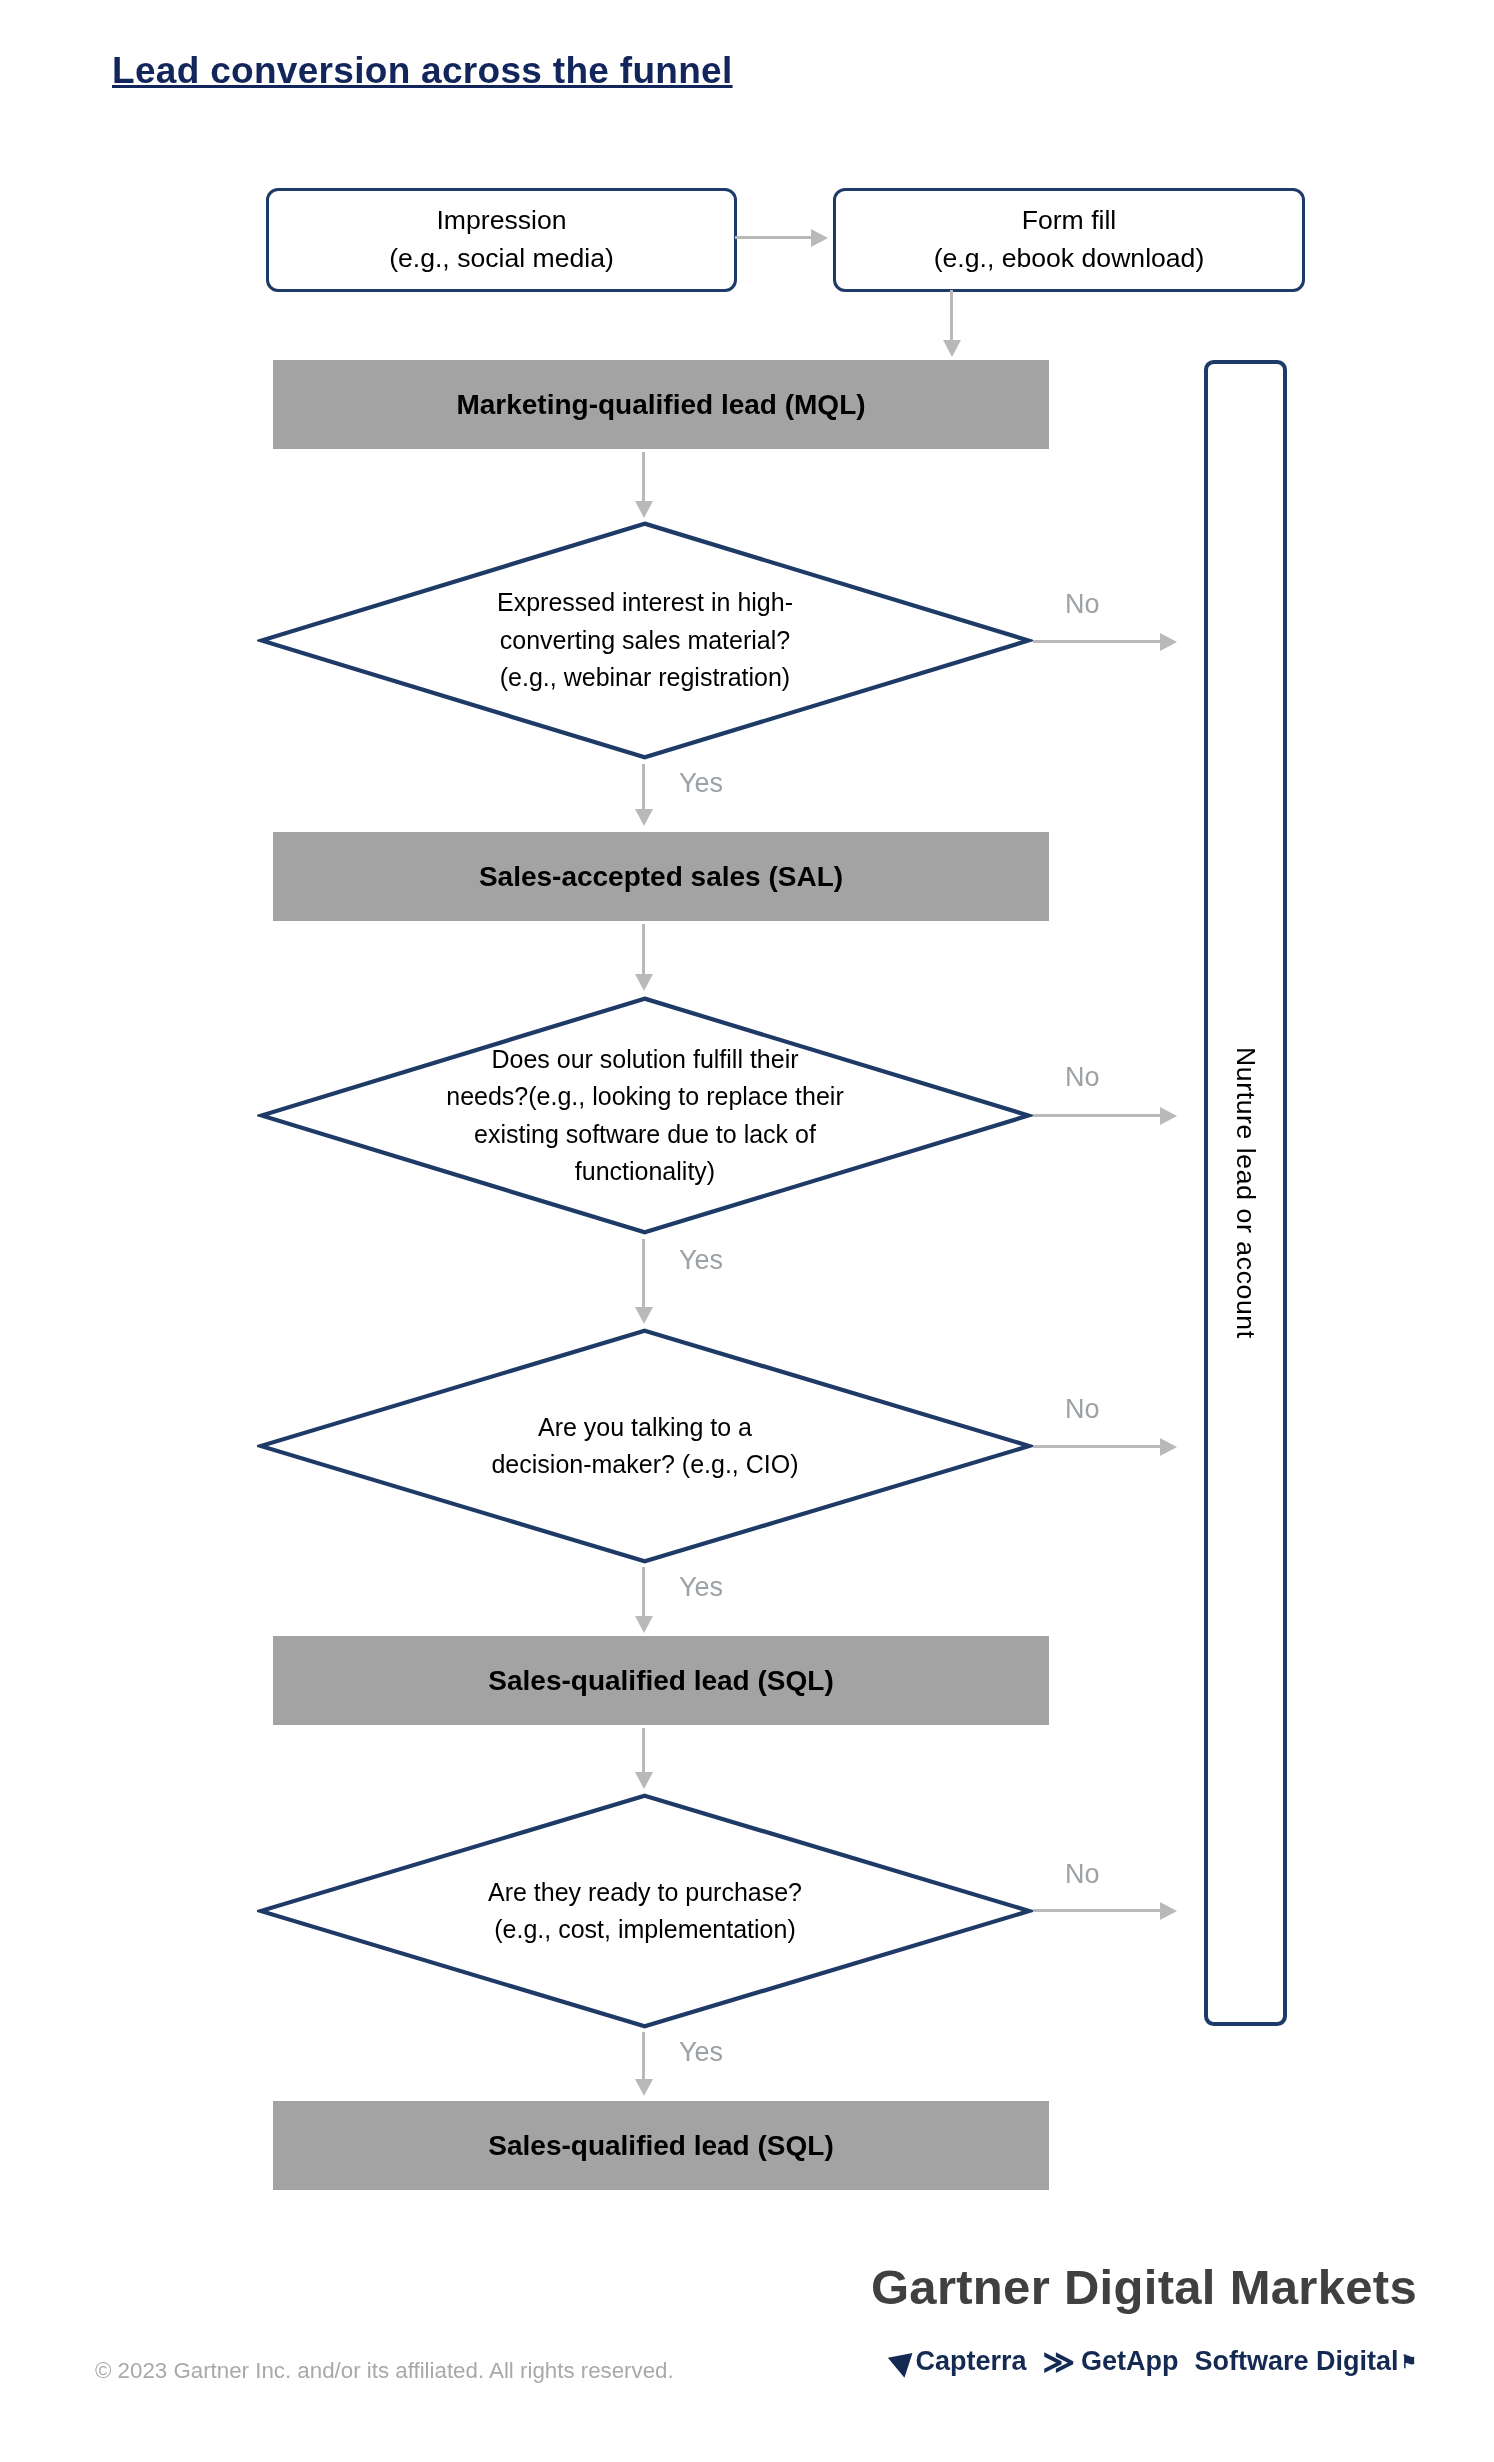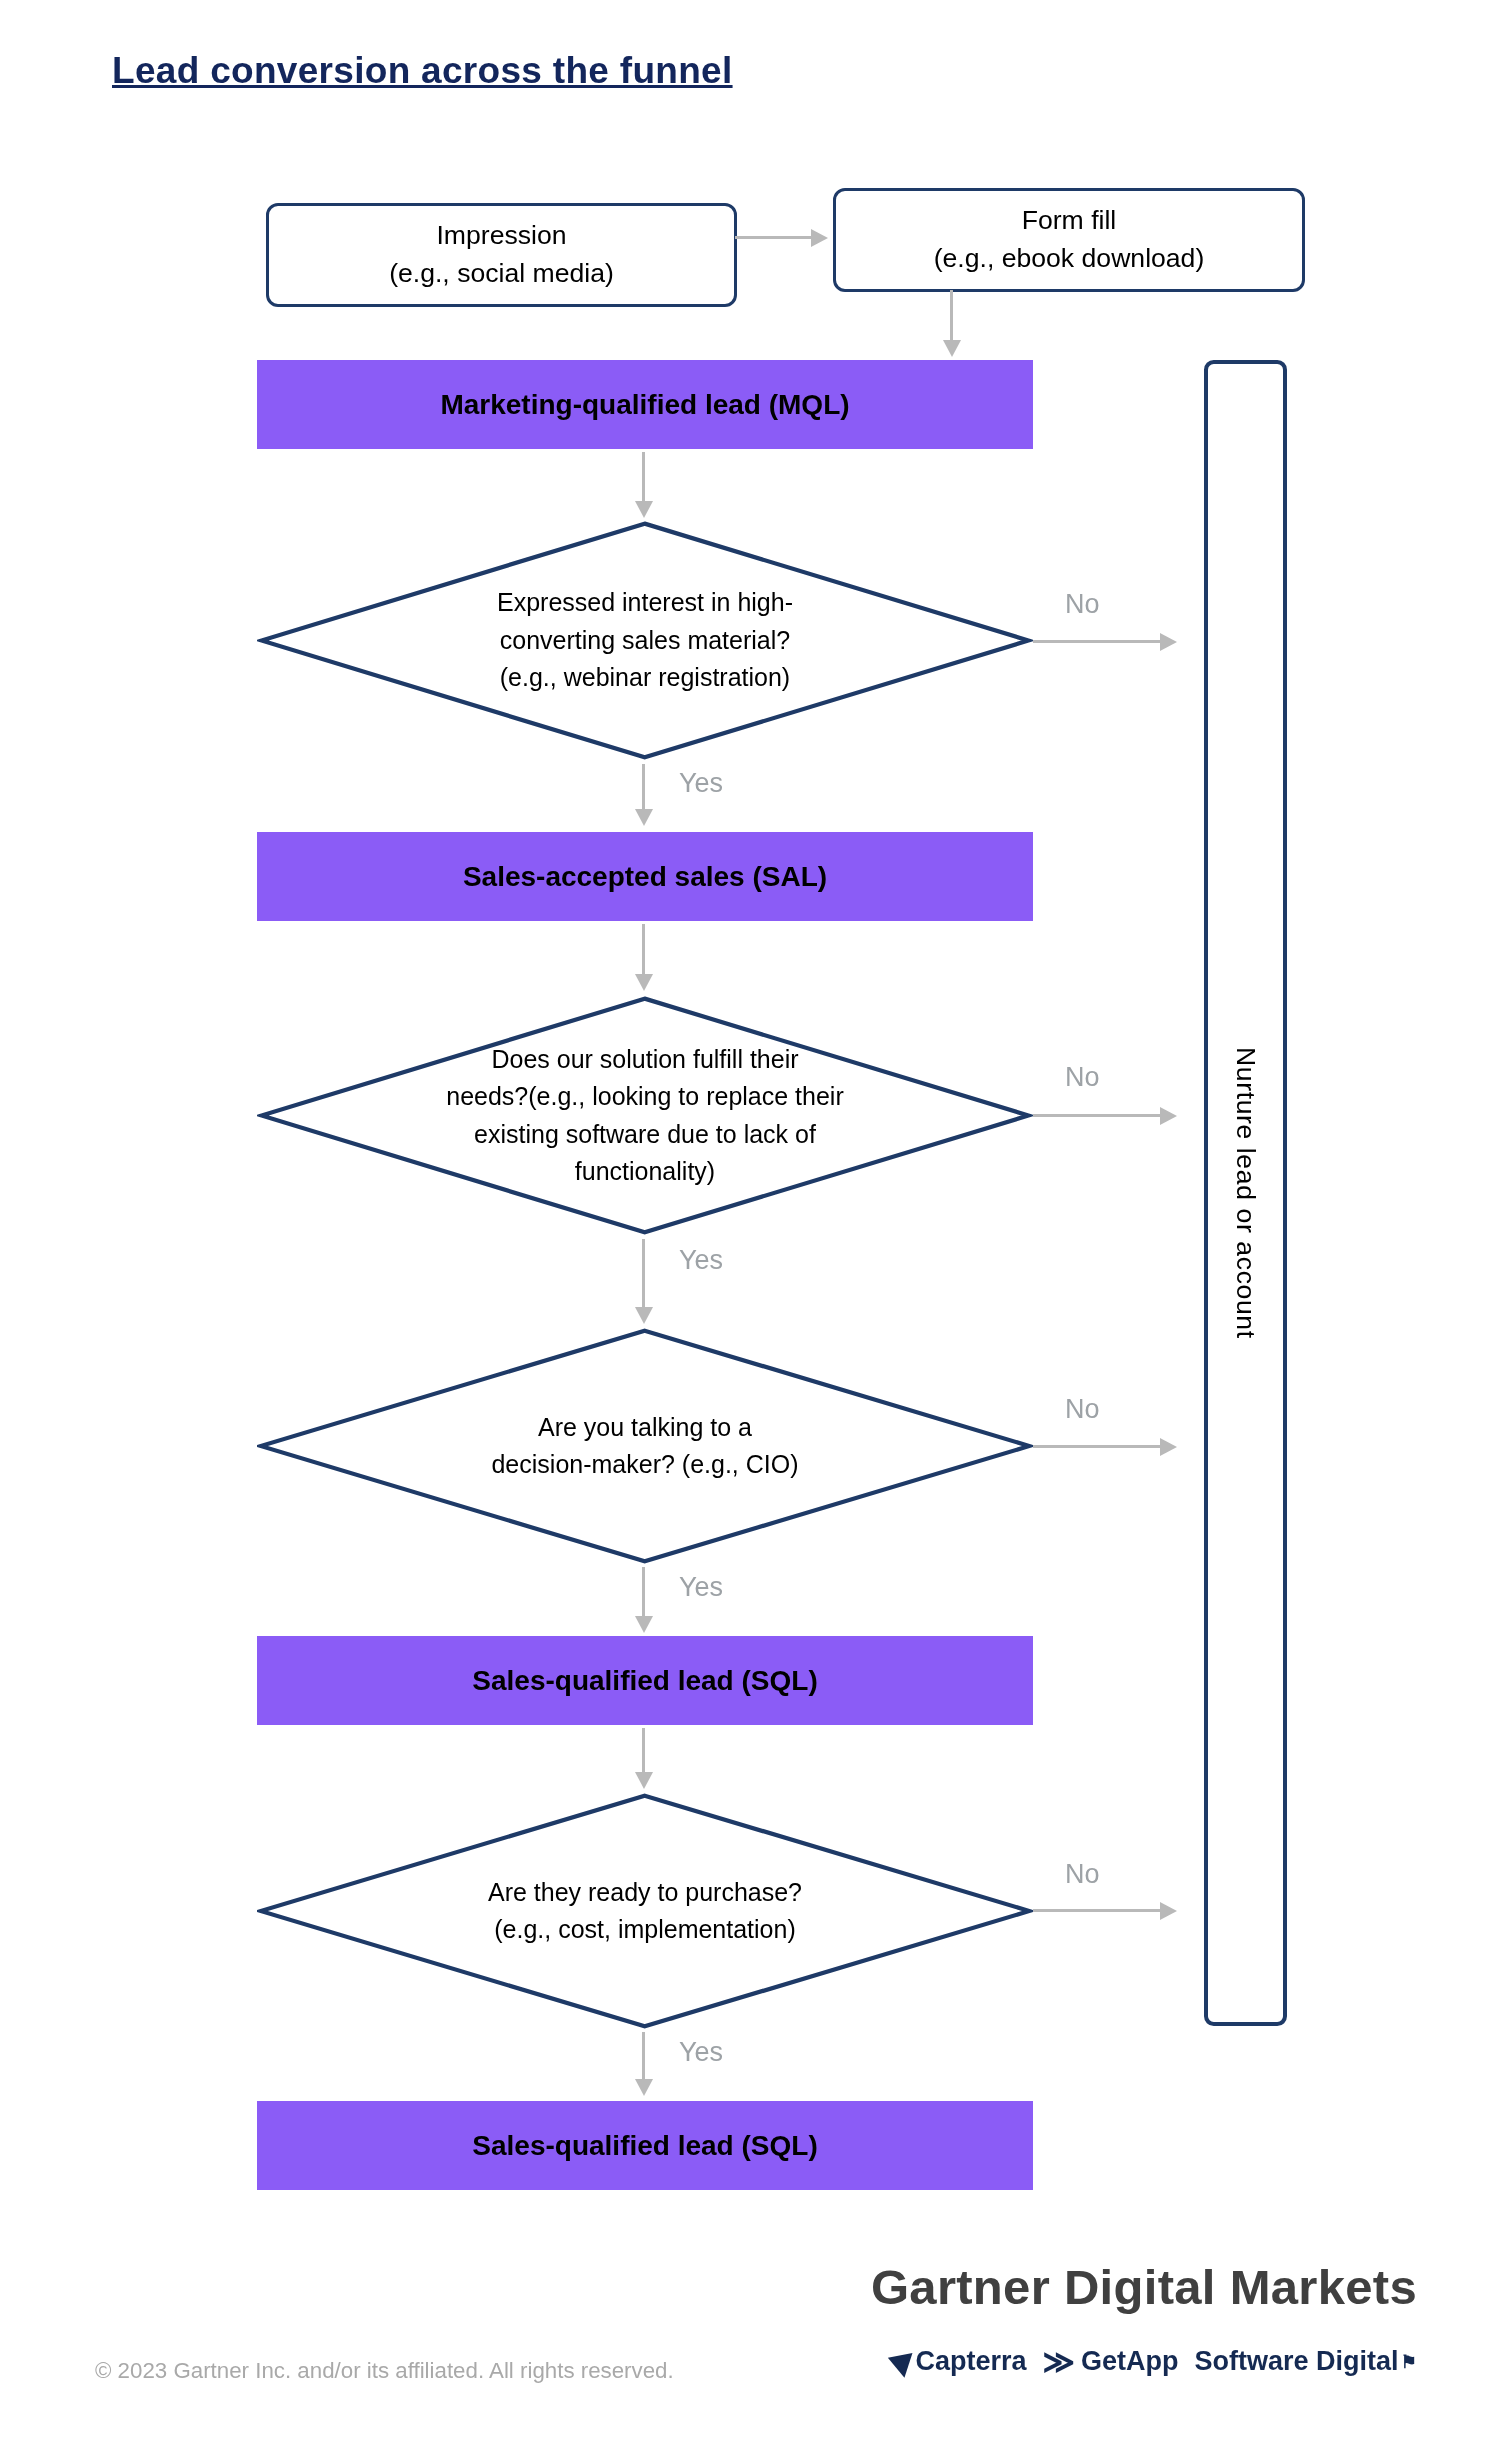--- a/index.html
+++ b/index.html
@@ -15,23 +15,23 @@
     font-size:37px;font-weight:bold;color:#13265c;letter-spacing:0.3px;text-decoration:underline;
   }
   
   .node-box{
     background:#ffffff;border:3.6px solid #1e3a67;border-radius:12px;
     display:flex;align-items:center;justify-content:center;text-align:center;
     font-size:26.6px;line-height:1.42;color:#000;
   }
   
   .stage-bar{
-    background:#8b5cf6;
+    background:#a3a3a3;
     display:flex;align-items:center;justify-content:center;text-align:center;
-    font-size:28px;font-weight:bold;color:#000;
+    font-size:28px;font-weight:bold;color:#000;margin-left:16px;
   }
   
   .diamond-wrap{pointer-events:none;}
   .diamond-text{
     display:flex;align-items:center;justify-content:center;text-align:center;
     font-size:25px;line-height:1.5;color:#000;
   }
   
   .nurture-box{
     background:#ffffff;border:4.2px solid #1e3a67;border-radius:9.7px;
@@ -75,21 +75,21 @@
   .sa-flag{font-size:18px;vertical-align:super;line-height:1;display:inline-block;margin-left:1.2px;}
   svg.diamond{display:block;}
 </style>
 </head>
 <body>
 
 <div id="canvas">
 
   <div class="abs page-title">Lead conversion across the funnel</div>
 
-  <div class="abs node-box preline" style="left:266px;top:188px;width:465px;height:98px;margin-top:15px;">Impression
+  <div class="abs node-box preline" style="left:266px;top:188px;width:465px;height:98px;">Impression
 (e.g., social media)</div>
   <div class="abs node-box preline" style="left:833px;top:188px;width:466px;height:98px;">Form fill
 (e.g., ebook download)</div>
 
   <div class="abs arrow-right" style="left:735px;top:236px;width:77px;"></div>
 
   <div class="abs arrow-down" style="left:950px;top:290px;height:51px;"></div>
 
   <div class="abs stage-bar" style="left:257px;top:360px;width:776px;height:89px;">Marketing-qualified lead (MQL)</div>
 

